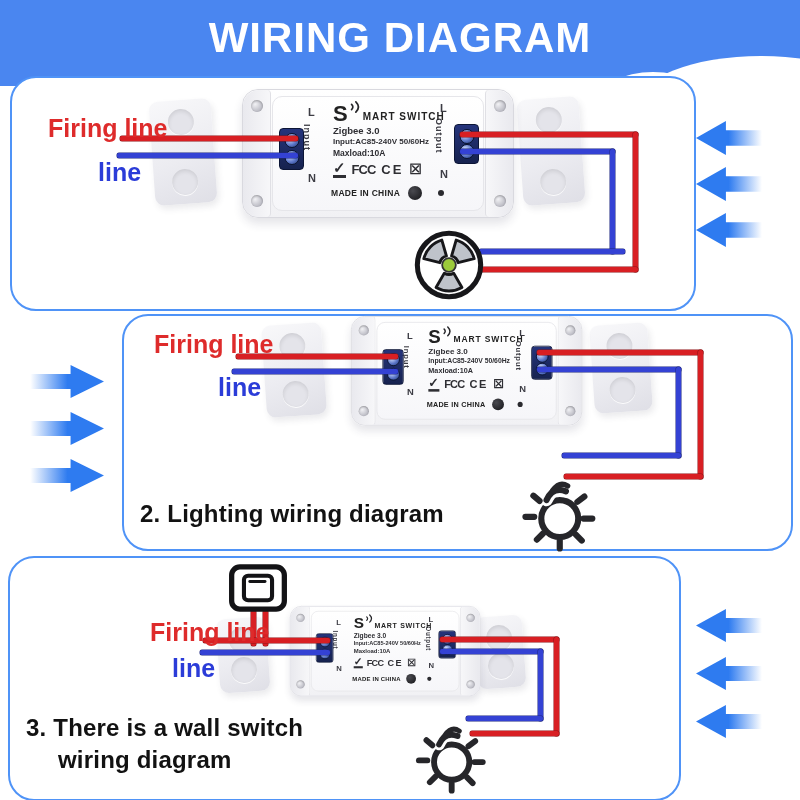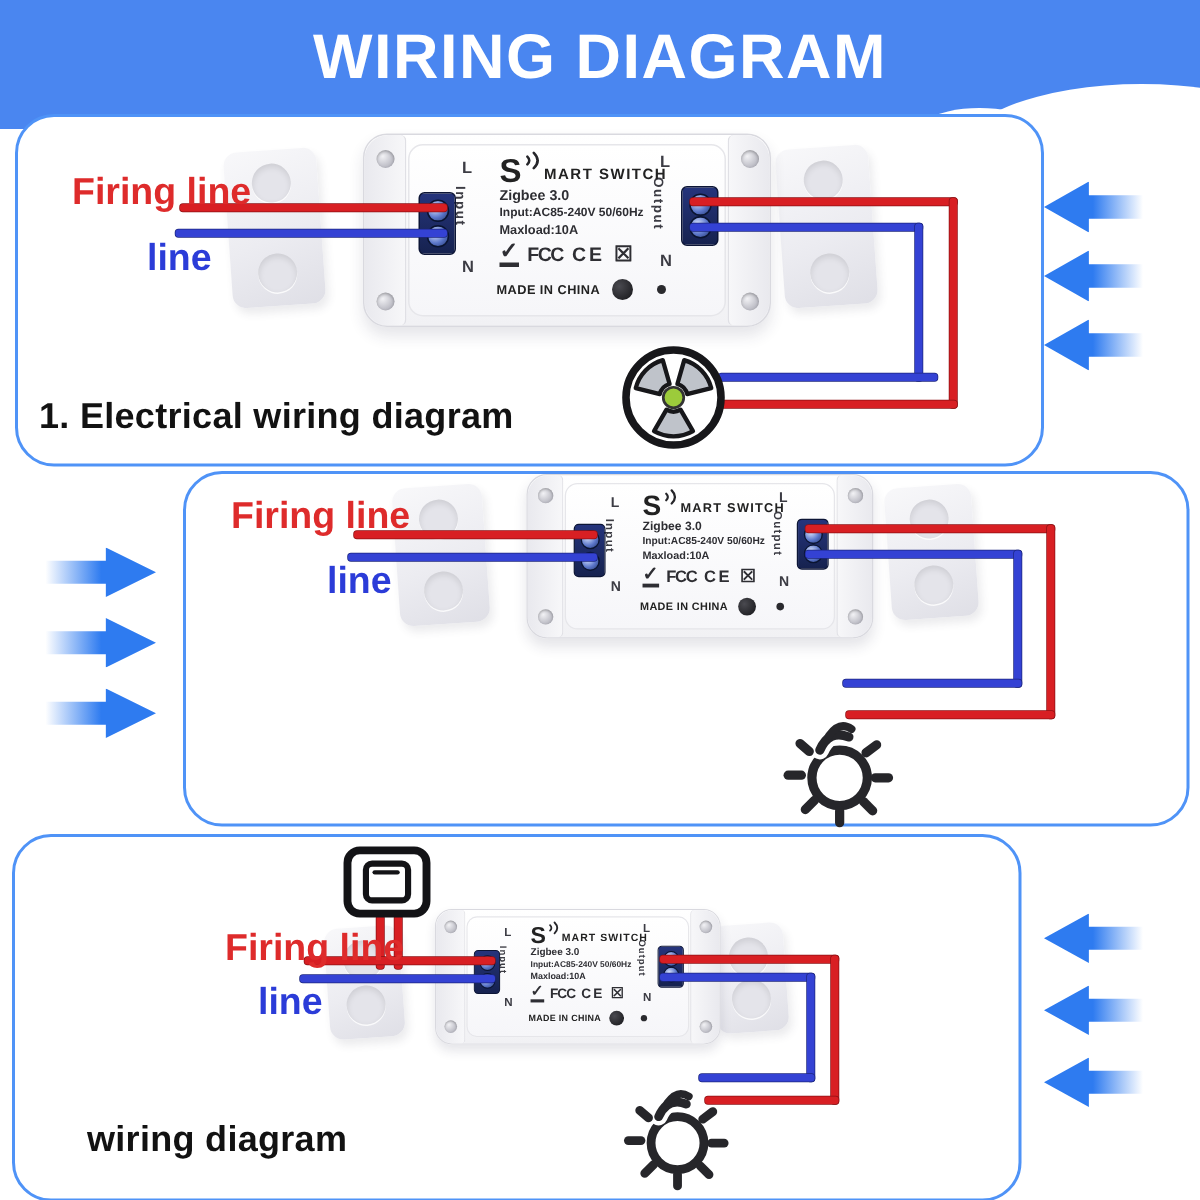--- a/index.html
+++ b/index.html
@@ -172,21 +172,20 @@
     <svg class="load" style="left:401px;top:151px;" width="72" height="72" viewBox="0 0 100 100">
       <circle cx="50" cy="50" r="44" fill="#fff" stroke="#17171a" stroke-width="7"></circle>
       <g fill="#bfc3ca" stroke="#17171a" stroke-width="4" stroke-linejoin="round">
         <path d="M43.5 38.7 L32 18.8 A36 36 0 0 1 68 18.8 L56.5 38.7 A13 13 0 0 0 43.5 38.7 Z" transform="rotate(-46 50 50)"></path>
         <path d="M43.5 38.7 L32 18.8 A36 36 0 0 1 68 18.8 L56.5 38.7 A13 13 0 0 0 43.5 38.7 Z" transform="rotate(46 50 50)"></path>
         <path d="M43.5 38.7 L32 18.8 A36 36 0 0 1 68 18.8 L56.5 38.7 A13 13 0 0 0 43.5 38.7 Z" transform="rotate(180 50 50)"></path>
       </g>
       <circle cx="50" cy="50" r="9.5" fill="#9ccb3b" stroke="#333" stroke-width="2.5"></circle>
     </svg>
 
-    <div class="caption" style="left:14px;top:186px;">1. Electrical wiring diagram</div>
   </section>
 
   <section class="panel p2">
     <div class="bracket" style="left:140px;top:8px;width:60px;height:92px;">
       <span class="hole h1"></span>
         <span class="hole h2"></span>
     </div>
     <div class="bracket" style="left:468px;top:8px;width:58px;height:88px;">
       <span class="hole h1"></span>
         <span class="hole h2"></span>
@@ -265,20 +264,21 @@
             <path d="M26 86 L33 79"></path>
             <path d="M52 96 L52 87"></path>
           <path d="M77 87 L70 80"></path>
             <path d="M89 62 L79 62"></path>
             <path d="M80 37 L72 43"></path>
             <path d="M22 36 L29 42"></path>
         </g>
       </g>
     </svg>
 
+    <div class="caption" style="left:16px;top:184px;">2. Lighting wiring diagram</div>
   </section>
 
   <section class="panel p3">
 
     <svg class="load" style="left:218px;top:6px;" width="60" height="48" viewBox="0 0 100 82">
       <rect x="5" y="5" width="90" height="72" rx="14" fill="#fff" stroke="#131316" stroke-width="9"></rect>
       <rect x="26" y="20" width="48" height="42" rx="7" fill="#fff" stroke="#131316" stroke-width="7"></rect>
       <path d="M36 30 H62" stroke="#131316" stroke-width="5" stroke-linecap="round"></path>
     </svg>
     <i class="wire r" style="left:241px;top:52px;width:5px;height:36px;"></i>
@@ -366,20 +366,21 @@
             <path d="M26 86 L33 79"></path>
             <path d="M52 96 L52 87"></path>
           <path d="M77 87 L70 80"></path>
             <path d="M89 62 L79 62"></path>
             <path d="M80 37 L72 43"></path>
             <path d="M22 36 L29 42"></path>
         </g>
       </g>
     </svg>
 
+    <div class="caption" style="left:16px;top:156px;">3. There is a wall switch</div>
     <div class="caption" style="left:48px;top:188px;">wiring diagram</div>
   </section>
 
   <div class="arrow left" style="left:696px;top:121px;"></div>
   <div class="arrow left" style="left:696px;top:167px;"></div>
   <div class="arrow left" style="left:696px;top:213px;"></div>
 
   <div class="arrow right" style="left:28px;top:365px;width:76px;height:33px;"></div>
   <div class="arrow right" style="left:28px;top:412px;width:76px;height:33px;"></div>
   <div class="arrow right" style="left:28px;top:459px;width:76px;height:33px;"></div>

